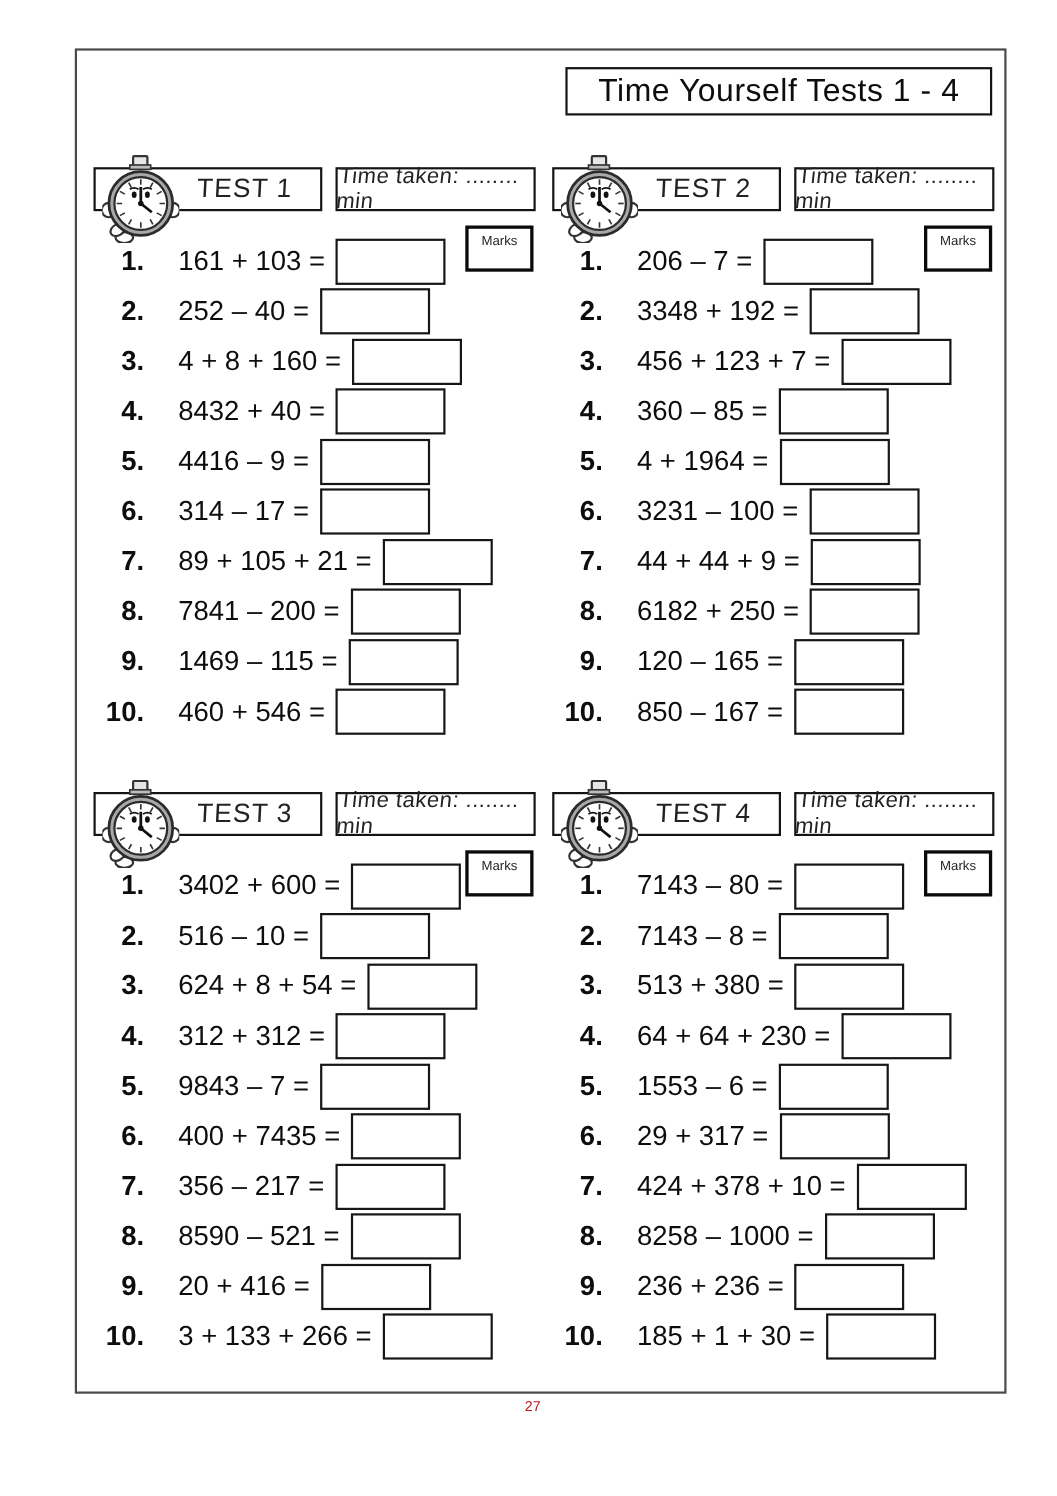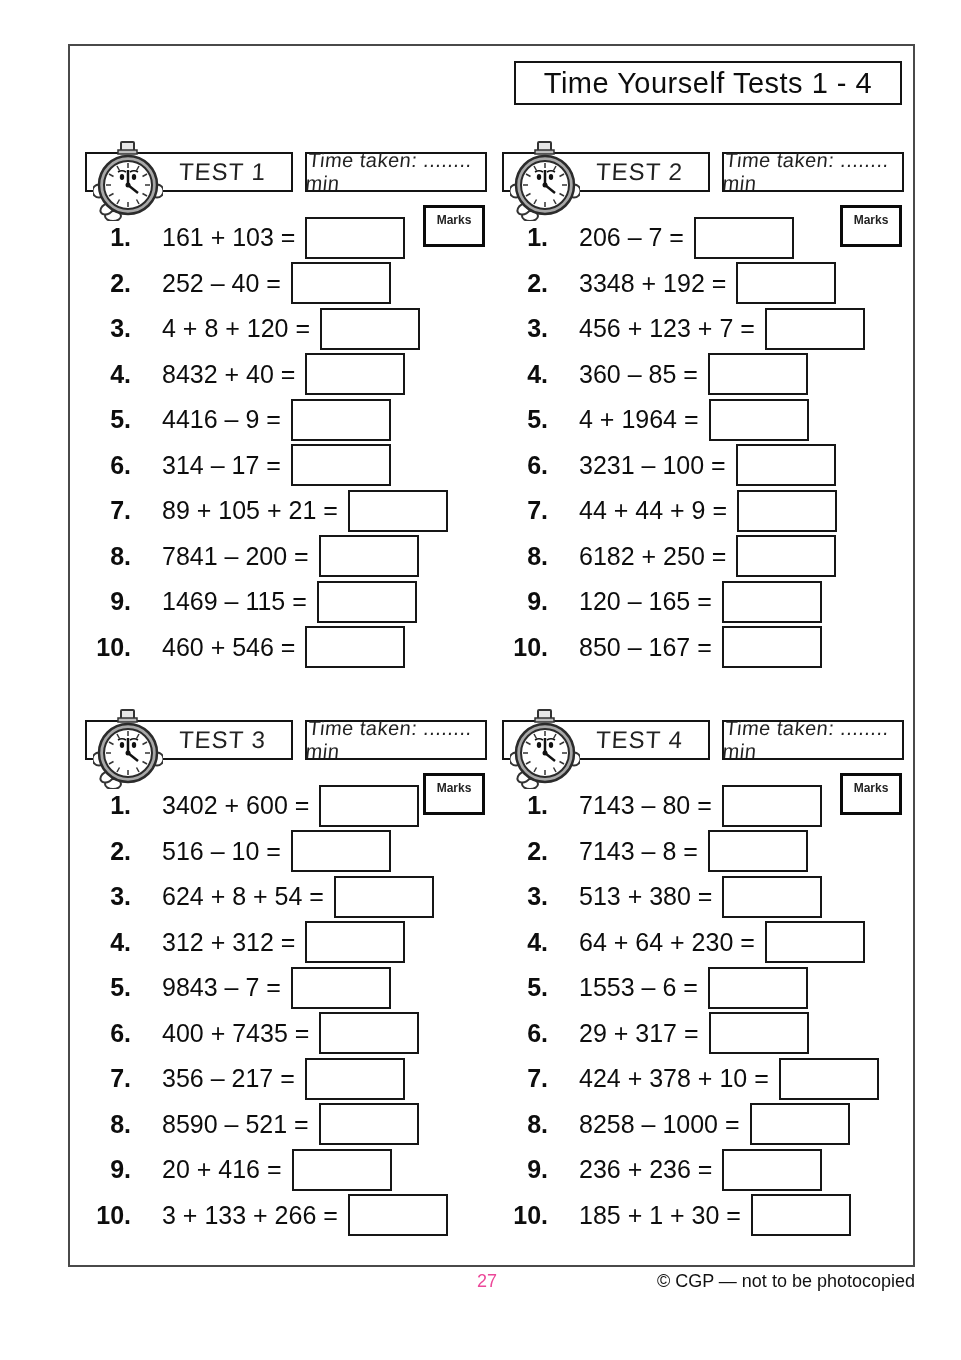--- a/index.html
+++ b/index.html
@@ -21,30 +21,30 @@
   .test-title-box{width:164px;height:36px;border:2px solid #141414;display:flex;align-items:center;
     justify-content:center;padding-left:68px;box-sizing:content-box;font-size:24px;letter-spacing:1px;color:#222;}
   .test-title-box .test-name{transform:skewX(-3deg);}
   .time-box{margin-left:12px;width:215px;height:36px;border:2px solid #141414;display:flex;align-items:center;
     justify-content:center;font-size:20px;color:#222;}
   .time-label{transform:skewX(-6deg);letter-spacing:0.5px;}
 
   .stopwatch{position:absolute;left:8px;top:-11px;width:70px;height:80px;z-index:3;}
 
   .marks-box{position:absolute;left:338px;top:53px;width:56px;height:36px;border:3px solid #0a0a0a;
-    background:#fff;z-index:2;text-align:center;font-weight:bold;}
+    background:#fff;z-index:2;text-align:center;}
   .marks-box span{font-size:12px;color:#222;position:relative;top:2px;}
 
   .questions{position:absolute;left:0;top:63px;width:402px;margin:0;padding:0;list-style:none;}
   .q-row{display:flex;align-items:center;height:45.5px;}
   .q-num{width:46px;text-align:right;font-weight:bold;font-size:25px;flex:0 0 auto;color:#0d0d0d;}
   .q-expr{margin-left:31px;font-size:25px;white-space:nowrap;color:#0d0d0d;}
   .answer-box{margin-left:10px;width:96px;height:38px;border:2px solid #161616;background:#fff;flex:0 0 auto;}
 
-  .footer-pagenum{position:absolute;left:477px;top:1271px;font-size:18px;color:#ec4899;}
+  .footer-pagenum{position:absolute;left:477px;top:1271px;font-size:13px;color:#b91c1c;}
   .footer-copyright{position:absolute;right:46px;top:1271px;font-size:18px;color:#111;}
 </style>
 </head>
 <body>
 
 <div class="sheet">
 
   <div class="page-frame">
     <div class="title-box">
       <span>Time Yourself Tests 1 - 4</span>
@@ -108,21 +108,21 @@
               <span class="q-expr">161 + 103 =</span>
               <span class="answer-box"></span>
             </li>
             <li class="q-row">
               <span class="q-num">2.</span>
               <span class="q-expr">252 – 40 =</span>
               <span class="answer-box"></span>
             </li>
             <li class="q-row">
               <span class="q-num">3.</span>
-              <span class="q-expr">4 + 8 + 120 =</span>
+              <span class="q-expr">4 + 8 + 160 =</span>
               <span class="answer-box"></span>
             </li>
             <li class="q-row">
               <span class="q-num">4.</span>
               <span class="q-expr">8432 + 40 =</span>
               <span class="answer-box"></span>
             </li>
             <li class="q-row">
               <span class="q-num">5.</span>
               <span class="q-expr">4416 – 9 =</span>
@@ -470,14 +470,13 @@
               <span class="q-num">10.</span>
               <span class="q-expr">185 + 1 + 30 =</span>
               <span class="answer-box"></span>
             </li>
           </ol>
   </section>
 </div>
   </div>
 
   <div class="footer-pagenum">27</div>
-  <div class="footer-copyright">© CGP — not to be photocopied</div>
 </div>
 
 </body></html>

